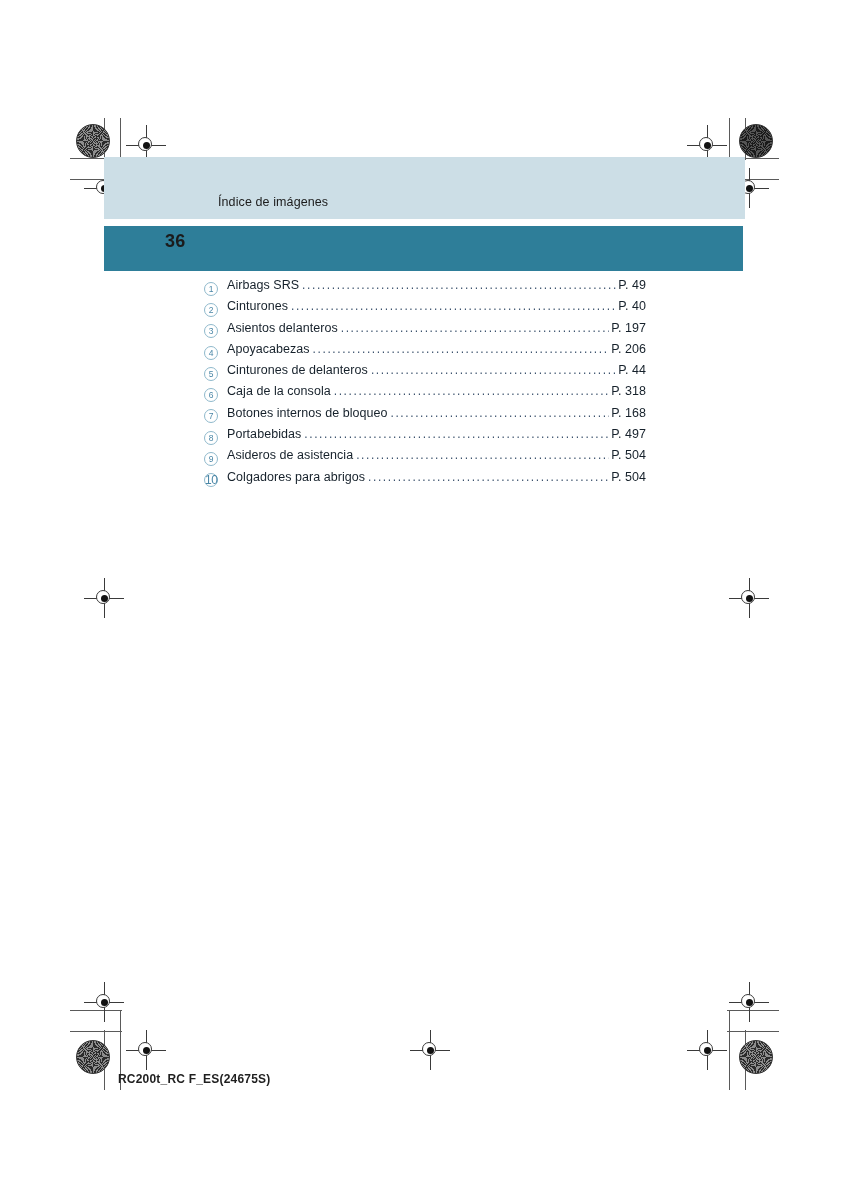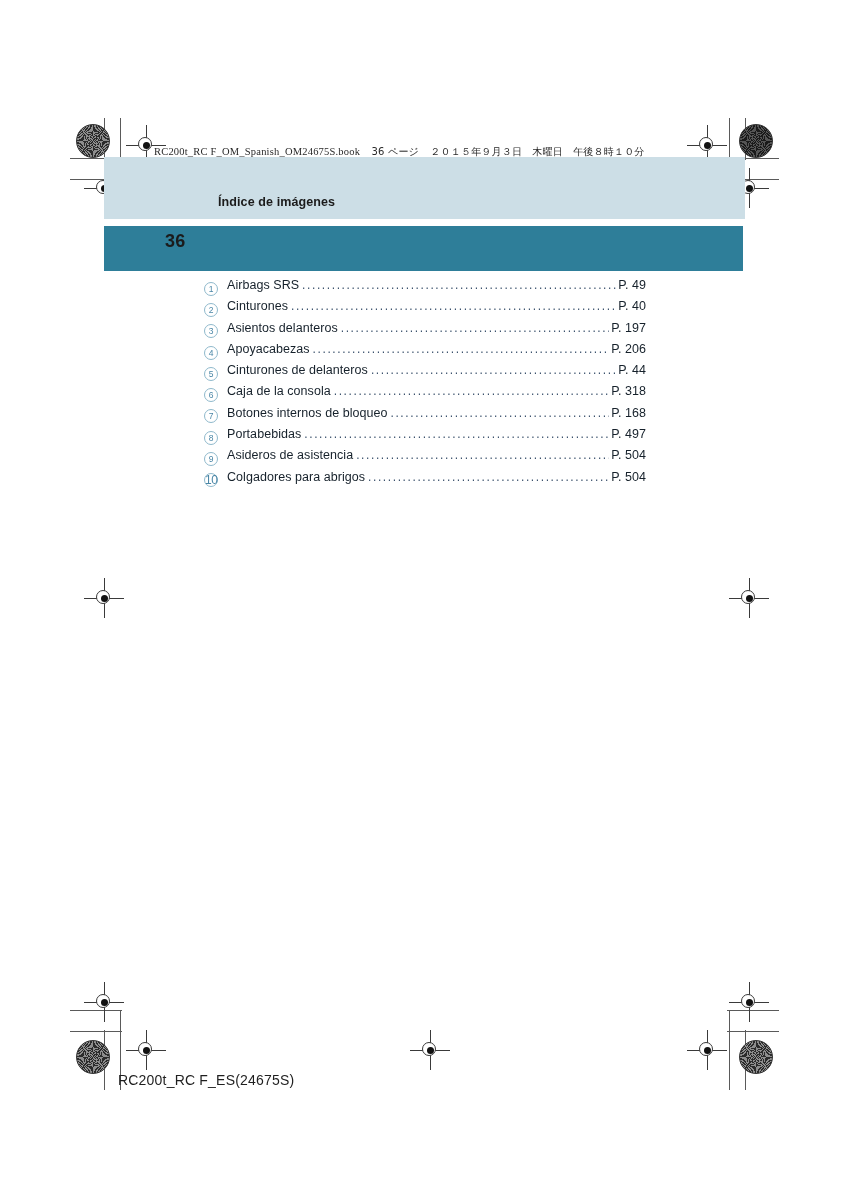--- a/index.html
+++ b/index.html
@@ -120,21 +120,21 @@
     font-weight: bold;
     color: #1b1b1b;
     letter-spacing: 0.3px;
     margin-top: 40px;
   }
   .section-title {
     position: absolute;
     left: 218px;
     top: 195px;
     font-size: 12.5px;
-    font-weight: bold;
+    font-weight: normal;
     color: #1b1b1b;
     letter-spacing: 0.1px;
   }
 
   
   .index-list {
     position: absolute;
     left: 204px;
     top: 278px;
     width: 442px;
@@ -180,24 +180,25 @@
     white-space: nowrap;
     text-align: center;
     letter-spacing: 0.05px;
   }
 
   
   .doc-footer {
     position: absolute;
     left: 118px;
     top: 1072px;
-    font-size: 14px;
+    font-size: 12px;
     color: #1f1f1f;
     letter-spacing: 0.2px;
     white-space: nowrap;
+    font-weight: bold;
   }
 </style>
 </head>
 <body>
 
 <div class="page">
 
   <div class="mark-line v" style="left:104px; top:118px; height:42px;"></div>
   <div class="mark-line v" style="left:120px; top:118px; height:62px;"></div>
   <div class="mark-line h" style="left:70px; top:158px; width:52px;"></div>
@@ -286,27 +287,20 @@
   <div class="reg-target" style="left:694px; top:1037px;">
     <div class="cross-h"></div>
       <div class="cross-v"></div>
       <div class="ring"></div>
       <div class="dot"></div>
   </div>
 
   <div class="band-light"></div>
   <div class="band-teal"></div>
 
-  <div class="doc-header">
-    <span>RC200t_RC F_OM_Spanish_OM24675S.book</span>
-    <span>&nbsp;&nbsp;</span>
-    <span class="jp">36 ページ</span>
-    <span>&nbsp;&nbsp;</span>
-    <span class="jp">２０１５年９月３日　木曜日　午後８時１０分</span>
-  </div>
 
   <div class="page-number">36</div>
   <div class="section-title">Índice de imágenes</div>
 
   <div class="index-list">
 
     <div class="index-row">
       <span class="num-circle">1</span>
       <span class="row-label">Airbags SRS</span>
       <span class="leader">........................................................................................................</span>

